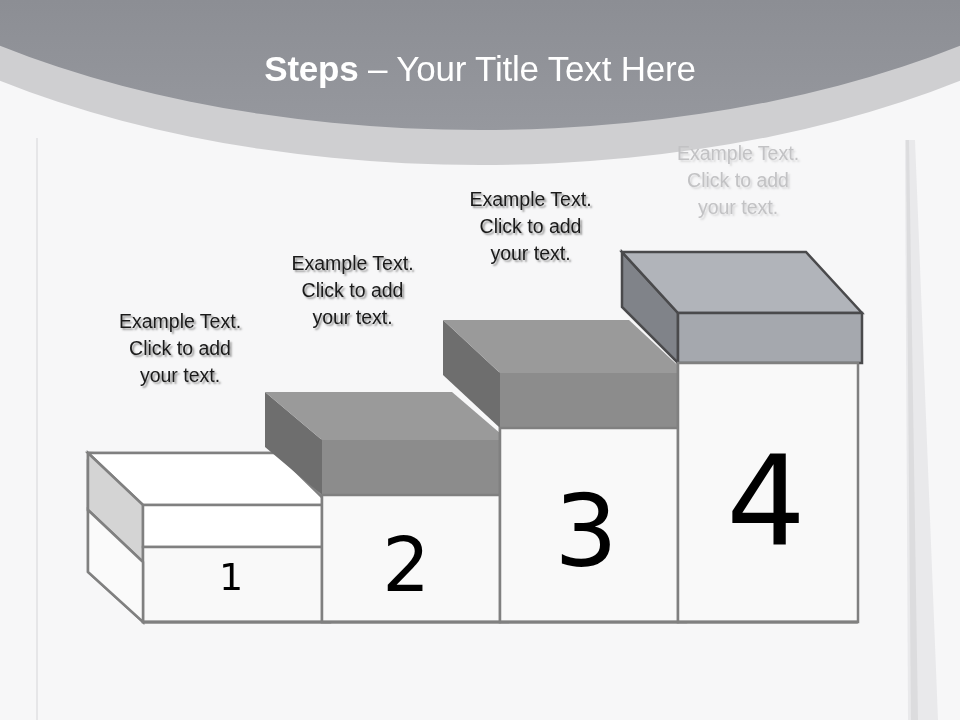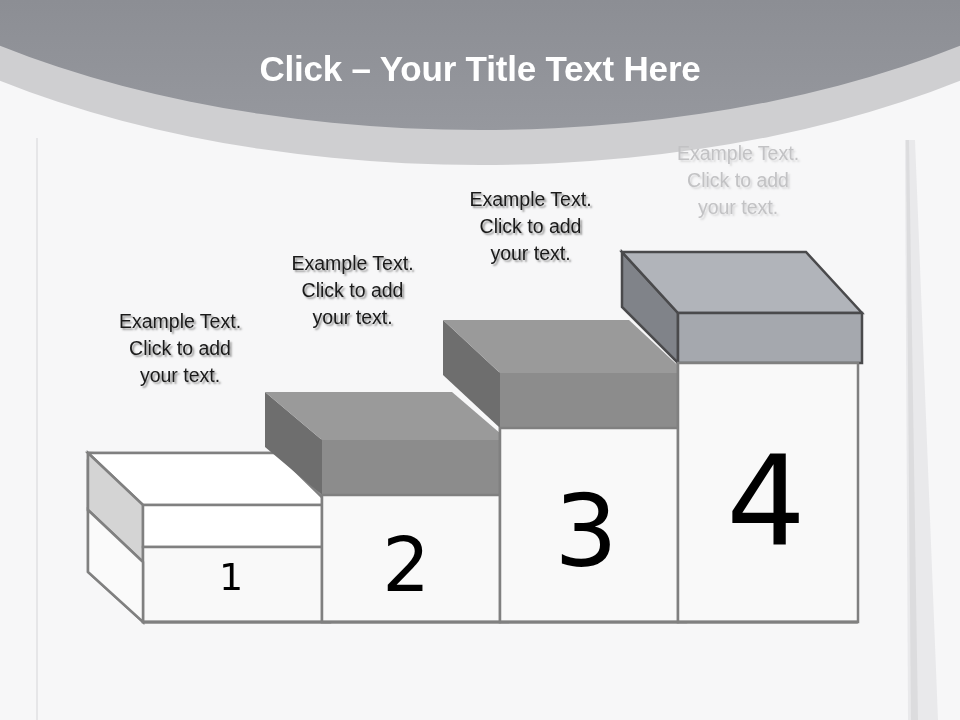--- a/index.html
+++ b/index.html
@@ -36,21 +36,21 @@
     top: 47px;
     width: 960px;
     text-align: center;
     color: #FFFFFF;
     font-size: 35px;
     line-height: 44px;
     letter-spacing: -0.2px;
     white-space: nowrap;
   }
   .title .t-bold { font-weight: bold; }
-  .title .t-norm { font-weight: bold; }
+  .title .t-norm { font-weight: normal; }
 
   
   .stage {
     position: absolute;
     left: 0; top: 0;
     width: 960px; height: 720px;
   }
   .step-svg {
     position: absolute;
     left: 0; top: 0;
@@ -119,21 +119,21 @@
       <ellipse cx="480" cy="-245" rx="760" ry="375" fill="url(#hdrGrad)"></ellipse>
     </g>
 
     <path d="M 37 138 L 37 720" stroke="#E6E6E8" stroke-width="2" fill="none"></path>
 
     <path d="M 905 140 L 915 140 L 938 720 L 908 720 Z" fill="#E9E9EB"></path>
     <path d="M 906 140 L 909 140 L 918 720 L 911 720 Z" fill="#DCDCDE"></path>
   </svg>
 
   <div class="title">
-    <span class="t-bold">Click</span><span class="t-norm"> – Your Title Text Here</span>
+    <span class="t-bold">Steps</span><span class="t-norm"> – Your Title Text Here</span>
   </div>
 
   <div class="stage">
     <svg class="step-svg" viewBox="0 0 960 720">
 
       <g>
 
         <path d="M 143 512 L 330 512 L 330 622 L 143 622 Z" fill="#F9F9F9" stroke="#808080" stroke-width="2.5"></path>
 
         <path d="M 88 462 L 143 512 L 143 622 L 88 572 Z" fill="#FAFAFA" stroke="#808080" stroke-width="2.5"></path>

